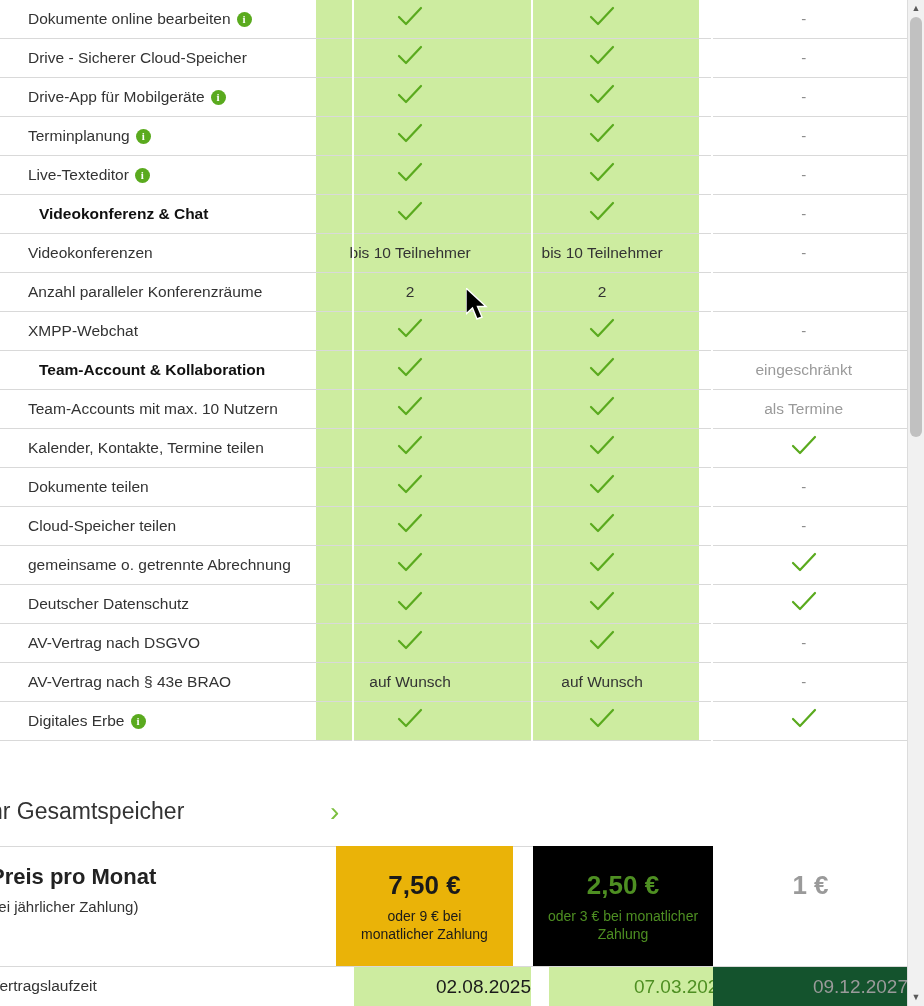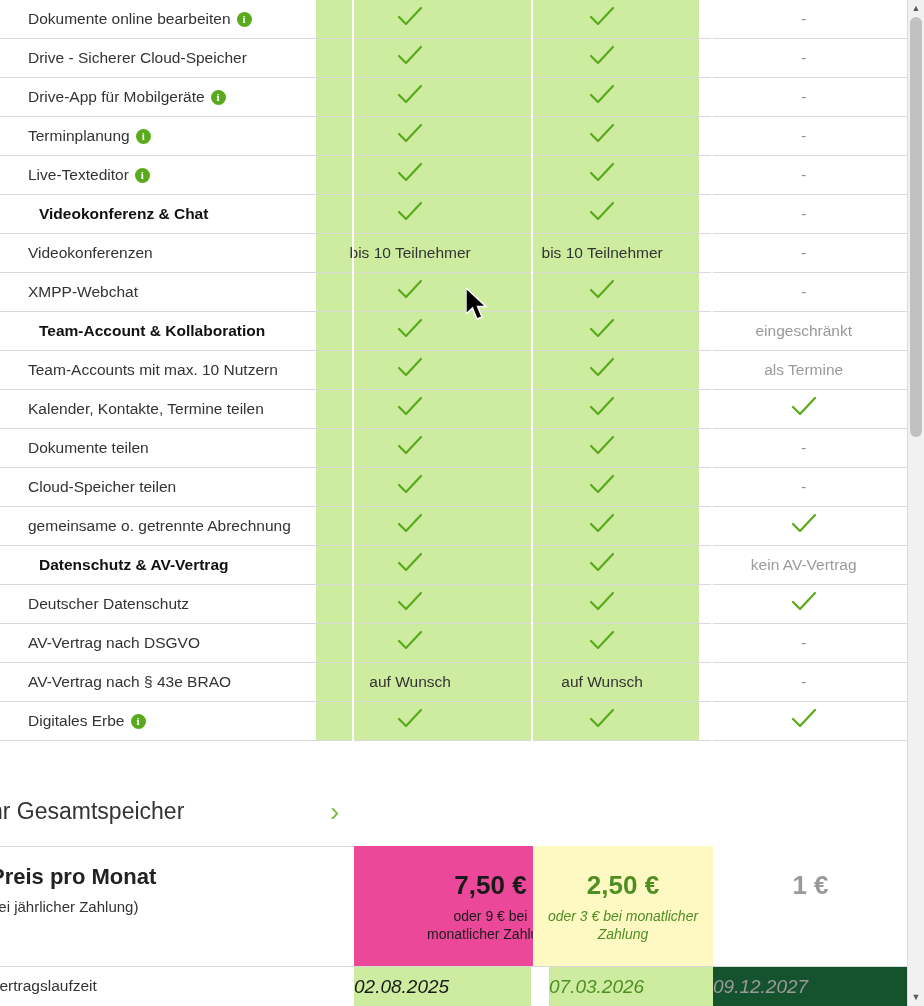--- a/index.html
+++ b/index.html
@@ -81,31 +81,31 @@
     position:absolute;left:0;top:846px;width:908px;height:120px;
   }
   .price .lbl{position:absolute;left:-10px;top:18px;}
   .price .lbl .big{font-size:22px;font-weight:bold;color:#222;}
   .price .lbl .small{font-size:15px;color:#333;display:block;margin-top:8px;}
   .pcol{
     position:absolute;top:0;height:120px;text-align:center;
   }
   .pcol .amount{font-size:26px;font-weight:bold;margin-top:24px;}
   .pcol .sub{font-size:14px;line-height:18px;margin-top:6px;}
-  .pcol.a{left:354px;width:177px;background:#ec4899;color:#1a1a1a;padding-left:48px;}
-  .pcol.b{left:533px;width:180px;background:#fef9c3;color:#4e8f22;}
+  .pcol.a{left:336px;width:177px;background:#eab308;color:#1a1a1a;}
+  .pcol.b{left:533px;width:180px;background:#000000;color:#4e8f22;}
   .pcol.c{left:713px;width:195px;background:#fff;color:#9a9a9a;}
 
   
   .contract{
     position:absolute;left:0;top:966px;width:908px;height:40px;
     border-top:1px solid #d9d9d9;
   }
   .contract .lbl{position:absolute;left:-10px;top:10px;font-size:15.5px;color:#333;}
-  .ccol{position:absolute;top:0;height:40px;line-height:40px;text-align:left;font-size:19px;font-style:italic;}
+  .ccol{position:absolute;top:0;height:40px;line-height:40px;text-align:right;font-size:19px;}
   .ccol.a{left:354px;width:177px;background:#cdeca0;color:#1a1a1a;}
   .ccol.b{left:549px;width:180px;background:#cdeca0;color:#4e8f22;}
   .ccol.c{left:713px;width:195px;background:#14532d;color:#9a9a9a;}
 
   
   .scrollbar{
     position:absolute;right:0;top:0;width:16px;height:1006px;background:#f1f1f1;
     border-left:1px solid #dcdcdc;
   }
   .sb-up,.sb-down{
@@ -188,20 +188,26 @@
               </svg></span></td>
           <td class="c-c cell plain"><span class="dash">-</span></td>
         </tr>
         <tr>
           <td class="c-label"><span class="label-txt">Videokonferenzen</span></td>
           <td class="c-a cell hl-a"><span>bis 10 Teilnehmer</span></td>
           <td class="c-b cell hl-b"><span>bis 10 Teilnehmer</span></td>
           <td class="c-c cell plain"><span class="dash">-</span></td>
         </tr>
         <tr>
+          <td class="c-label"><span class="label-txt">Anzahl paralleler Konferenzräume</span></td>
+          <td class="c-a cell hl-a"><span>2</span></td>
+          <td class="c-b cell hl-b"><span>2</span></td>
+          <td class="c-c cell plain"></td>
+        </tr>
+        <tr>
           <td class="c-label"><span class="label-txt">XMPP-Webchat</span></td>
           <td class="c-a cell hl-a"><span class="check"><svg width="26" height="22" viewBox="0 0 26 22">
                 <path d="M2 11 L9 18 L24 2" fill="none" stroke="#5aaa1e" stroke-width="2.2" stroke-linecap="round" stroke-linejoin="round"></path>
               </svg></span></td>
           <td class="c-b cell hl-b"><span class="check"><svg width="26" height="22" viewBox="0 0 26 22">
                 <path d="M2 11 L9 18 L24 2" fill="none" stroke="#5aaa1e" stroke-width="2.2" stroke-linecap="round" stroke-linejoin="round"></path>
               </svg></span></td>
           <td class="c-c cell plain"><span class="dash">-</span></td>
         </tr>
         <tr>
@@ -260,30 +266,20 @@
           <td class="c-label"><span class="label-txt">gemeinsame o. getrennte Abrechnung</span></td>
           <td class="c-a cell hl-a"><span class="check"><svg width="26" height="22" viewBox="0 0 26 22">
                 <path d="M2 11 L9 18 L24 2" fill="none" stroke="#5aaa1e" stroke-width="2.2" stroke-linecap="round" stroke-linejoin="round"></path>
               </svg></span></td>
           <td class="c-b cell hl-b"><span class="check"><svg width="26" height="22" viewBox="0 0 26 22">
                 <path d="M2 11 L9 18 L24 2" fill="none" stroke="#5aaa1e" stroke-width="2.2" stroke-linecap="round" stroke-linejoin="round"></path>
               </svg></span></td>
           <td class="c-c cell plain"><span class="check"><svg width="26" height="22" viewBox="0 0 26 22">
                 <path d="M2 11 L9 18 L24 2" fill="none" stroke="#5aaa1e" stroke-width="2.2" stroke-linecap="round" stroke-linejoin="round"></path>
               </svg></span></td>
-        </tr>
-        <tr>
-          <td class="c-label"><span class="label-txt section">Datenschutz &amp; AV-Vertrag</span></td>
-          <td class="c-a cell hl-a"><span class="check"><svg width="26" height="22" viewBox="0 0 26 22">
-                <path d="M2 11 L9 18 L24 2" fill="none" stroke="#5aaa1e" stroke-width="2.2" stroke-linecap="round" stroke-linejoin="round"></path>
-              </svg></span></td>
-          <td class="c-b cell hl-b"><span class="check"><svg width="26" height="22" viewBox="0 0 26 22">
-                <path d="M2 11 L9 18 L24 2" fill="none" stroke="#5aaa1e" stroke-width="2.2" stroke-linecap="round" stroke-linejoin="round"></path>
-              </svg></span></td>
-          <td class="c-c cell plain muted"><span>kein AV-Vertrag</span></td>
         </tr>
         <tr>
           <td class="c-label"><span class="label-txt">Deutscher Datenschutz</span></td>
           <td class="c-a cell hl-a"><span class="check"><svg width="26" height="22" viewBox="0 0 26 22">
                 <path d="M2 11 L9 18 L24 2" fill="none" stroke="#5aaa1e" stroke-width="2.2" stroke-linecap="round" stroke-linejoin="round"></path>
               </svg></span></td>
           <td class="c-b cell hl-b"><span class="check"><svg width="26" height="22" viewBox="0 0 26 22">
                 <path d="M2 11 L9 18 L24 2" fill="none" stroke="#5aaa1e" stroke-width="2.2" stroke-linecap="round" stroke-linejoin="round"></path>
               </svg></span></td>
           <td class="c-c cell plain"><span class="check"><svg width="26" height="22" viewBox="0 0 26 22">
@@ -335,21 +331,21 @@
       <span class="big">Preis pro Monat</span>
       <span class="small">bei jährlicher Zahlung)</span>
     </div>
     <div class="pcol a">
       <div class="amount">7,50 €</div>
       <div class="sub" style="white-space:pre-line">oder 9 € bei
 monatlicher Zahlung</div>
     </div>
     <div class="pcol b">
       <div class="amount">2,50 €</div>
-      <div class="sub" style="white-space:pre-line;padding:0 0;font-style:italic;">oder 3 € bei monatlicher Zahlung</div>
+      <div class="sub" style="white-space:pre-line;padding:0 0;">oder 3 € bei monatlicher Zahlung</div>
     </div>
     <div class="pcol c">
       <div class="amount">1 €</div>
       <div class="sub"></div>
     </div>
   </div>
 
   <div class="contract">
     <div class="lbl">Vertragslaufzeit</div>
     <div class="ccol a">02.08.2025</div>

